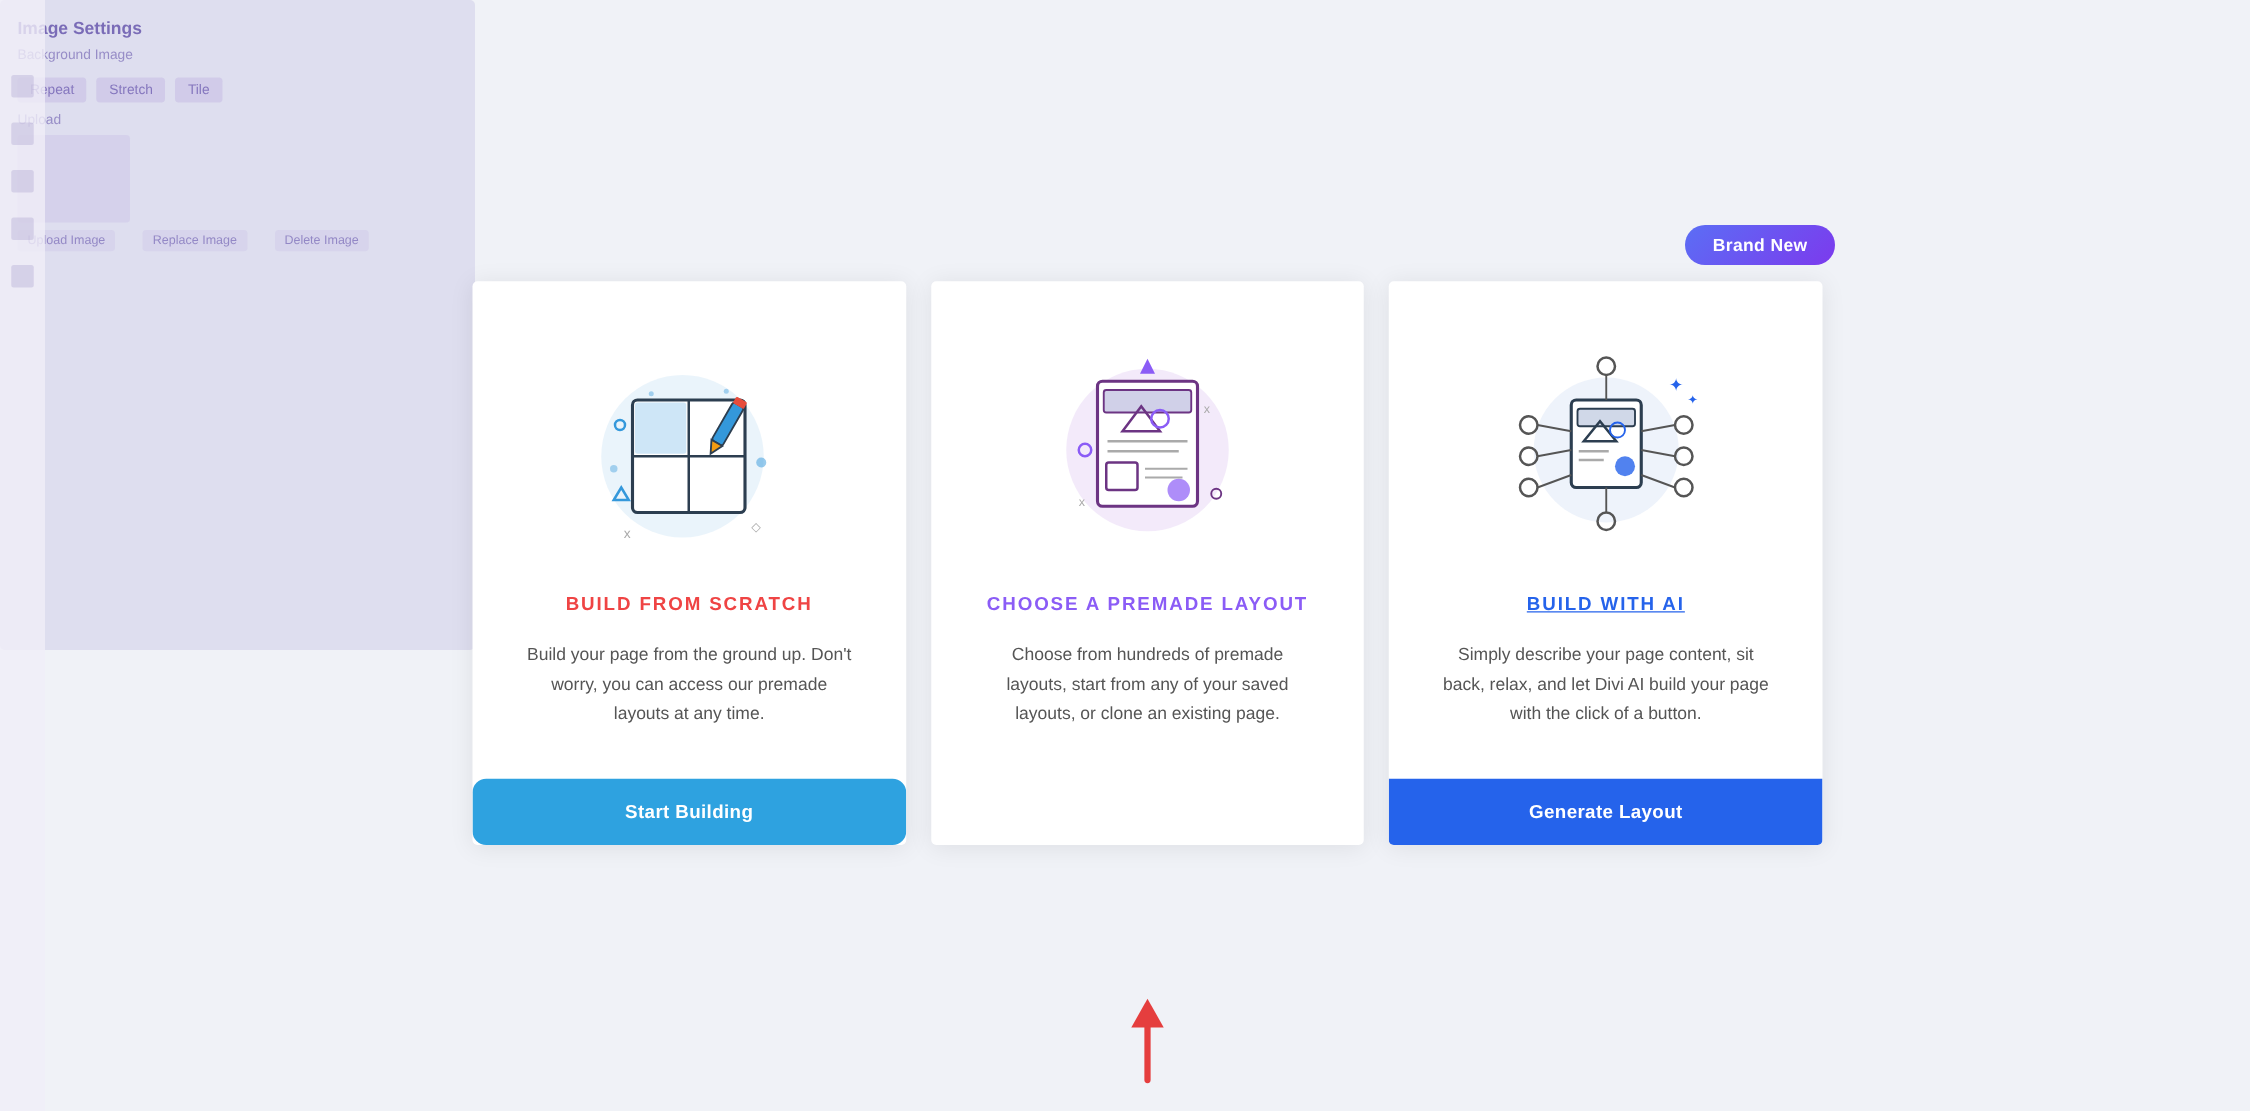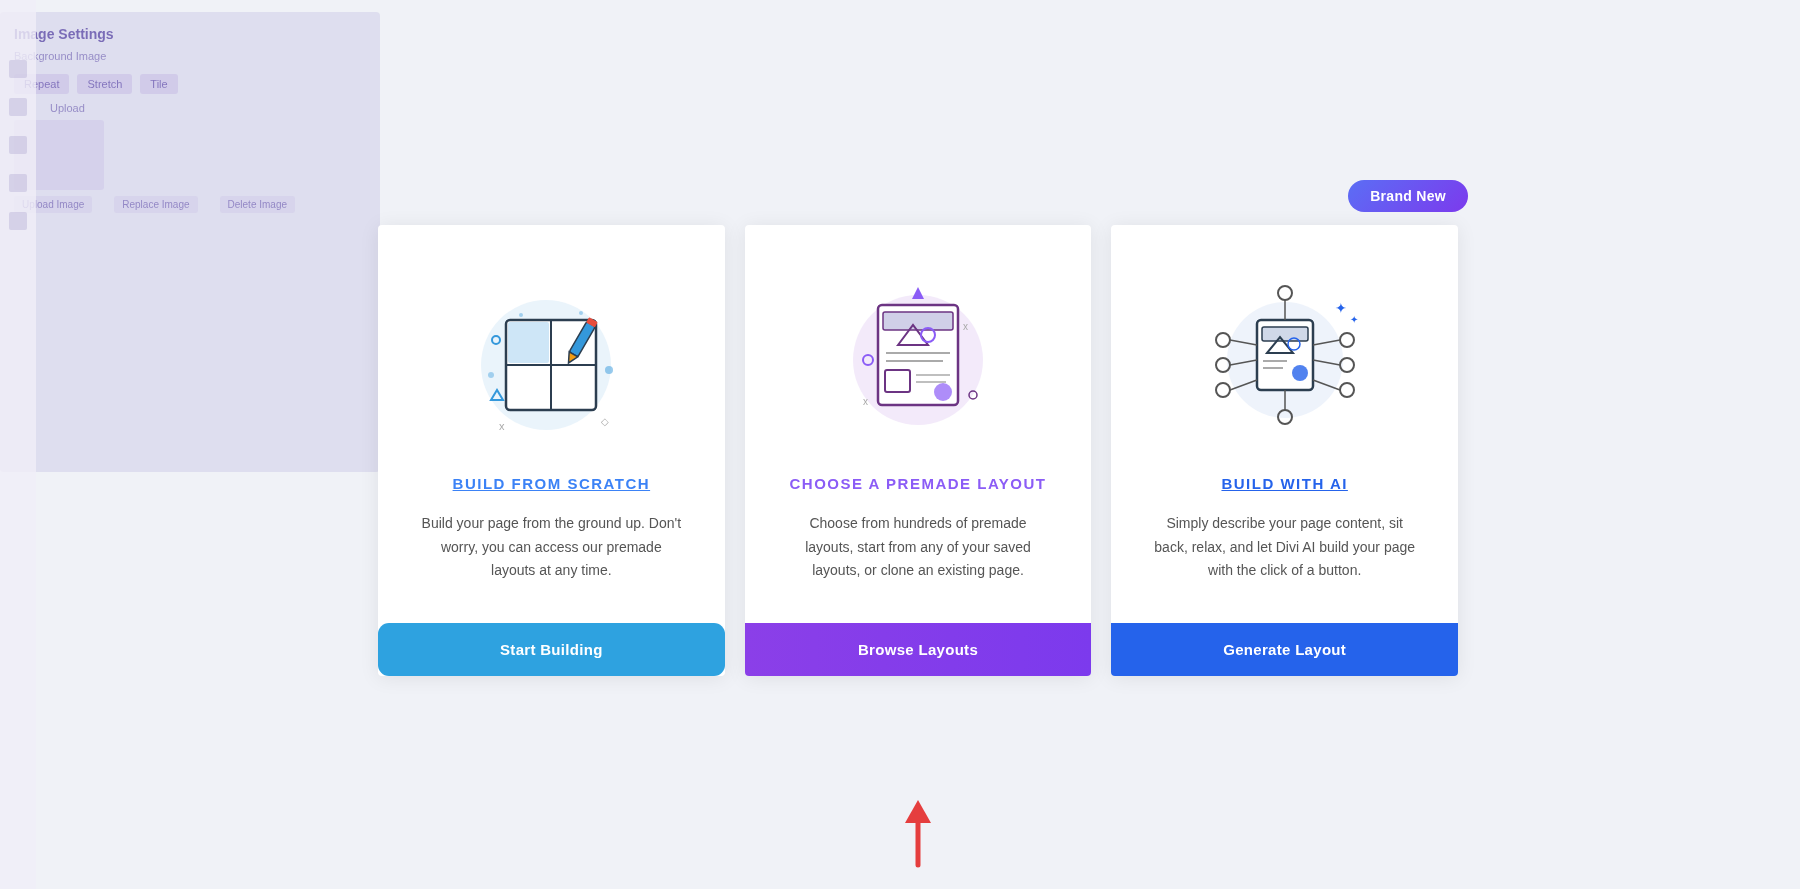--- a/index.html
+++ b/index.html
@@ -8,24 +8,24 @@
       height: 889px;
       overflow: hidden;
       font-family: -apple-system, BlinkMacSystemFont, 'Segoe UI', sans-serif;
       background: #f0f2f7;
       position: relative;
     }
 
     
     .bg-panel {
       position: absolute;
-      top: 12px;
+      top: 0;
       left: 0;
       width: 380px;
-      height: 460px;
+      height: 520px;
       background: rgba(100, 80, 180, 0.12);
       border-radius: 4px;
       padding: 14px;
     }
     .bg-panel-title {
       color: rgba(80, 60, 160, 0.7);
       font-size: 14px;
       font-weight: 600;
       margin-bottom: 8px;
     }
@@ -43,21 +43,20 @@
       background: rgba(180, 160, 220, 0.3);
       border-radius: 3px;
       padding: 4px 10px;
       font-size: 11px;
       color: rgba(80, 60, 160, 0.6);
     }
     .bg-panel-label {
       color: rgba(80, 60, 160, 0.5);
       font-size: 11px;
       margin-bottom: 6px;
-      margin-left: 36px;
     }
     .bg-panel-thumb {
       background: rgba(200, 190, 230, 0.4);
       border-radius: 3px;
       width: 90px;
       height: 70px;
       margin-bottom: 6px;
     }
     .bg-panel-small-btns {
       display: flex;
@@ -162,21 +161,21 @@
 
     .card-title {
       font-size: 15px;
       font-weight: 700;
       letter-spacing: 1.5px;
       text-transform: uppercase;
       margin-bottom: 20px;
       text-align: center;
     }
 
-    .card-title.blue { color: #3b82f6; text-decoration: underline; }
+    .card-title.blue { color: #ef4444; }
     .card-title.purple { color: #8b5cf6; }
     .card-title.blue-dark { color: #2563eb; text-decoration: underline; }
 
     .card-desc {
       font-size: 14px;
       color: #555;
       line-height: 1.7;
       text-align: center;
     }
 
@@ -314,23 +313,20 @@
             <polygon points="90,22 96,34 84,34" fill="#8b5cf6"></polygon>
             <circle cx="40" cy="95" r="5" fill="none" stroke="#8b5cf6" stroke-width="2"></circle>
             <circle cx="145" cy="130" r="4" fill="none" stroke="#6c3483" stroke-width="1.5"></circle>
             <text x="135" y="65" font-size="10" fill="#aaa">x</text>
             <text x="35" y="140" font-size="10" fill="#aaa">x</text>
           </svg>
         </div>
         <div class="card-title purple">CHOOSE A PREMADE LAYOUT</div>
         <div class="card-desc">Choose from hundreds of premade layouts, start from any of your saved layouts, or clone an existing page.</div>
       </div>
-      <div class="card-footer">
-        <button class="card-button purple-btn">Browse Layouts</button>
-      </div>
     </div>
 
     <div class="card">
       <div class="card-body">
         <div class="card-illustration illustration-ai">
           <svg width="180" height="180" viewBox="0 0 180 180" xmlns="http://www.w3.org/2000/svg">
 
             <circle cx="90" cy="95" r="58" fill="#dde8f8" opacity="0.5"></circle>
 
             <rect x="62" y="55" width="56" height="70" rx="4" fill="white" stroke="#2c3e50" stroke-width="2.5"></rect>

